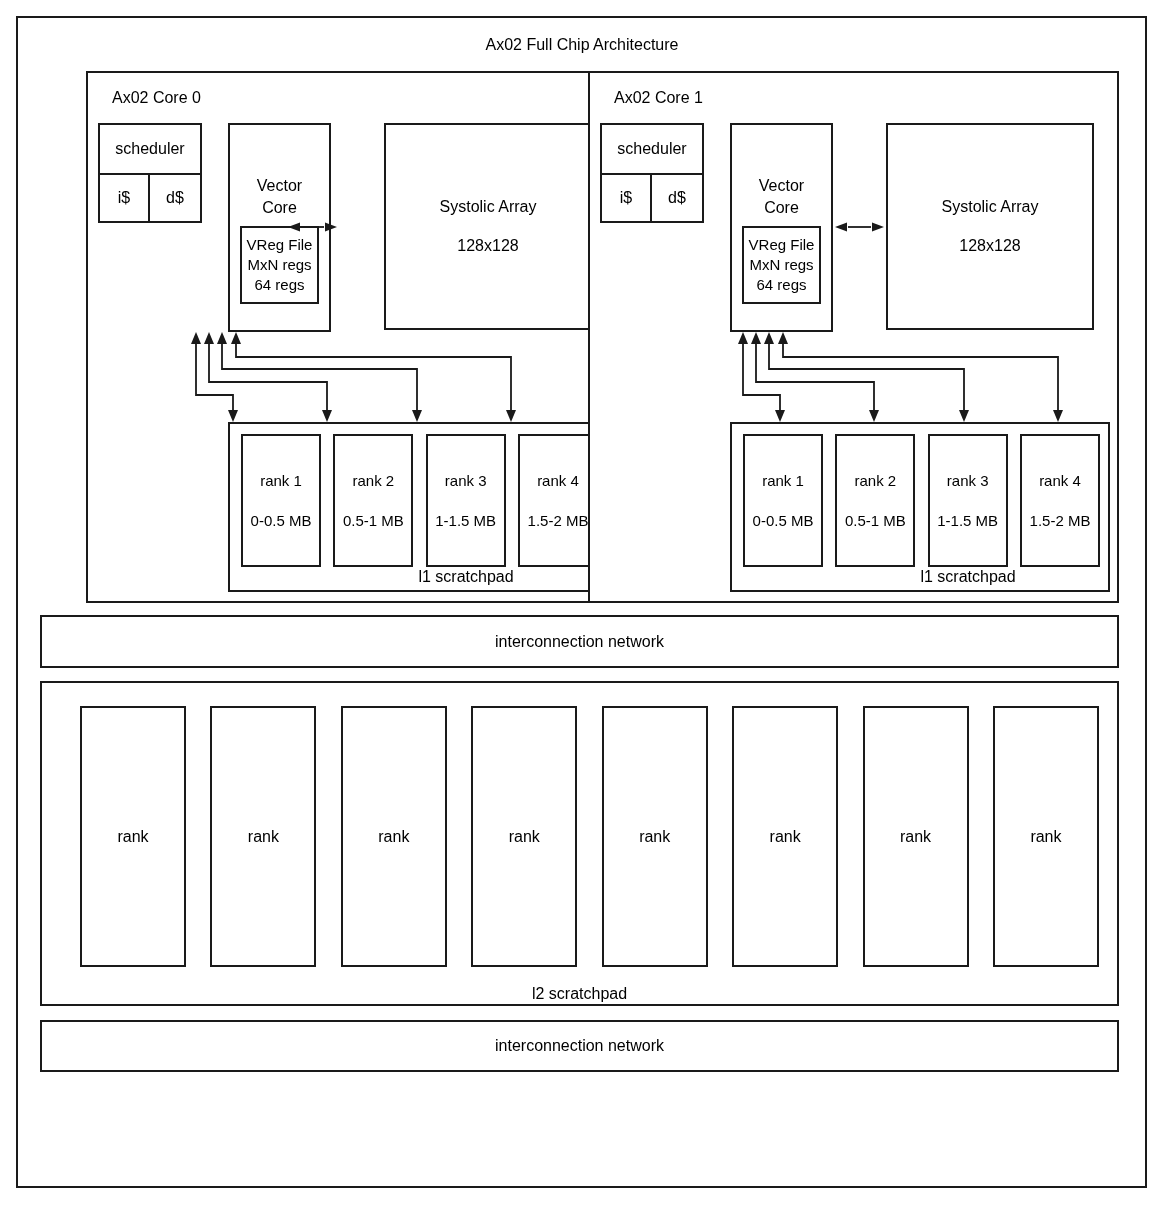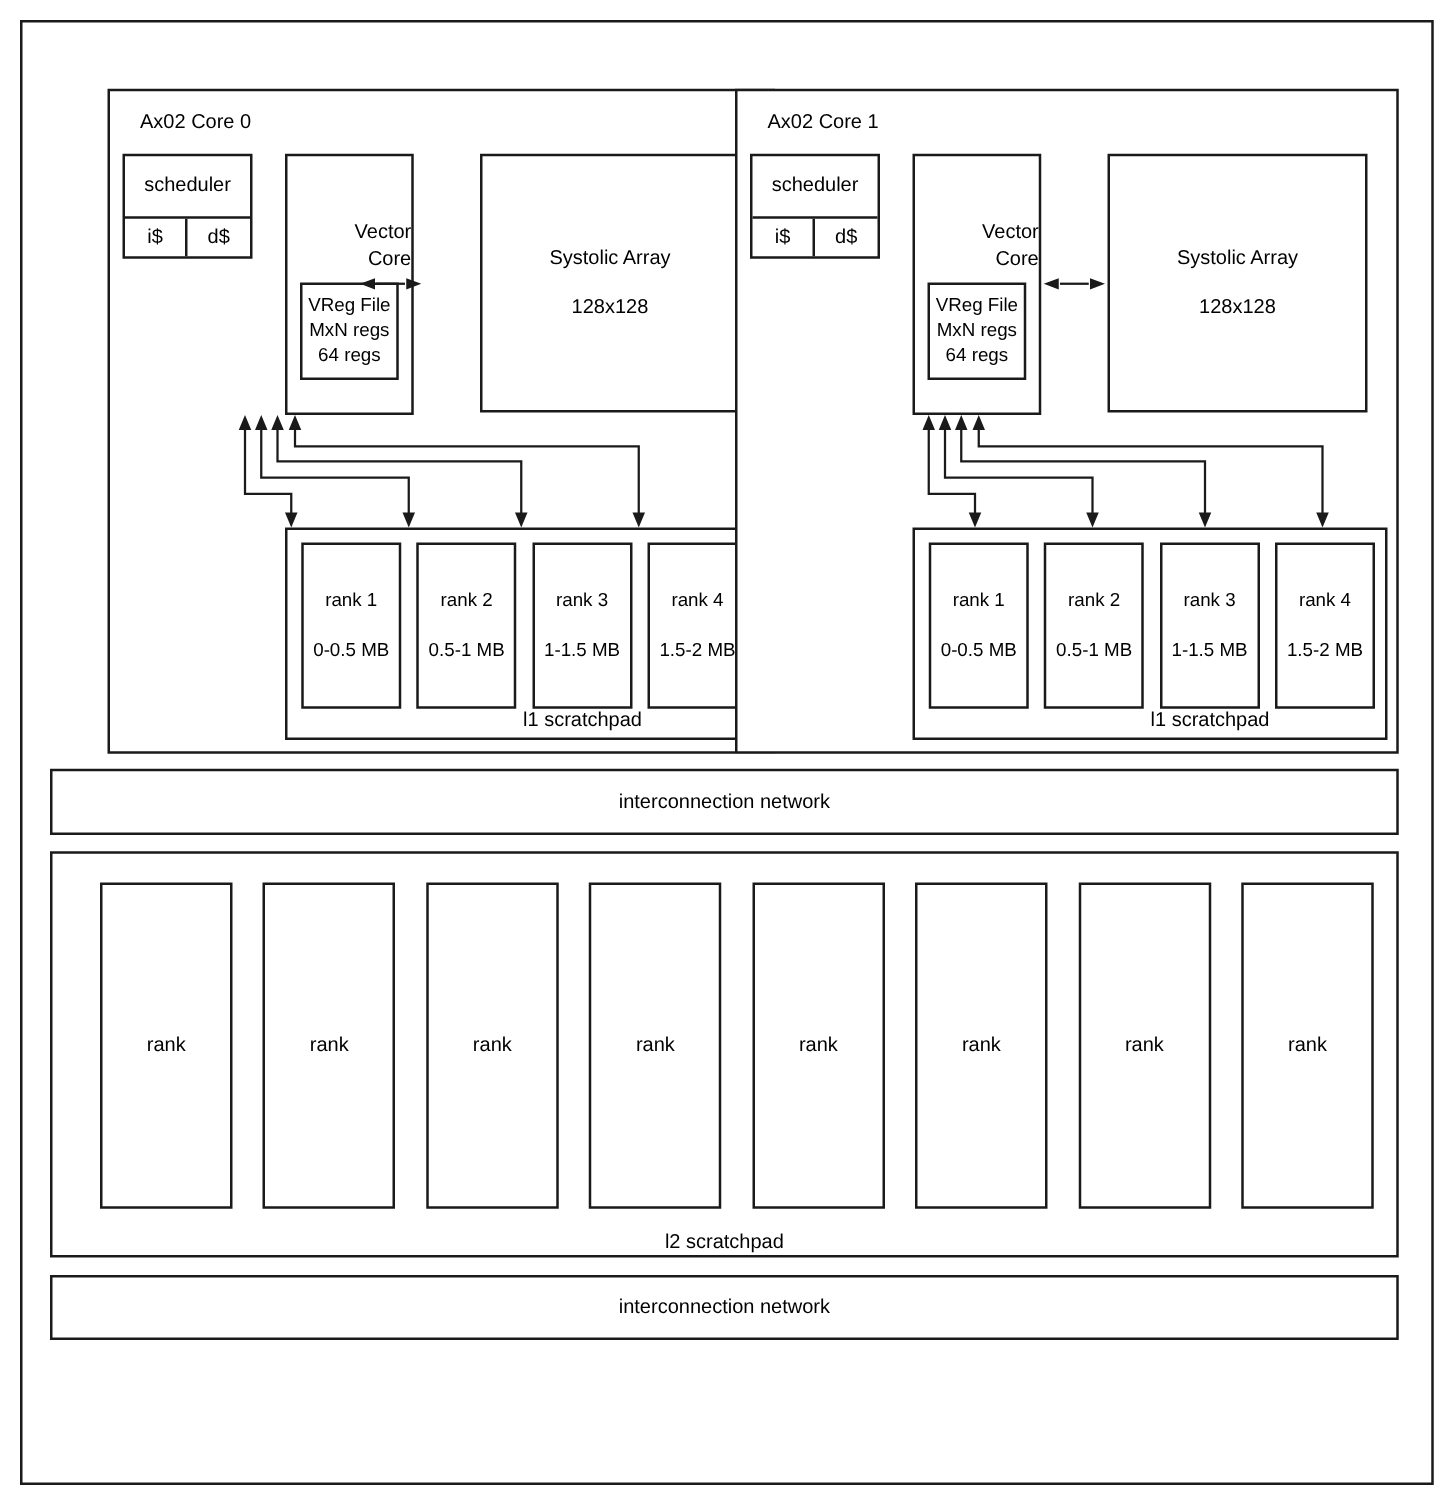--- a/index.html
+++ b/index.html
@@ -27,29 +27,29 @@
   #outer-frame { left: 16px; top: 16px; width: 1131px; height: 1172px; }
   #diagram-title { left: 0; top: 36px; width: 100%; text-align: center; }
 
   
   .core-box { top: 71px; height: 532px; }
   #core-0 { left: 41px; width: 534px; margin-left: 45px; }
   #core-1 { left: 588px; width: 531px; }
   .core-label { left: 24px; top: 16px; }
 
   
-  .sched-box { left: 10px; top: 50px; width: 104px; height: 84px; }
+  .sched-box { left: 10px; top: 50px; width: 104px; height: 100px; }
   .sched-top { position: absolute; left: 0; top: 0; right: 0; height: 48px; border-bottom: 2px solid #1a1a1a; }
   .sched-bottom { position: absolute; left: 0; top: 50px; right: 0; bottom: 0; display: flex; }
   .icache-cell { width: 50px; border-right: 2px solid #1a1a1a; box-sizing: border-box; }
   .dcache-cell { flex: 1; }
 
   
   .vc-box { left: 140px; top: 50px; width: 103px; height: 209px; }
-  .vc-label { left: 0; top: 50px; width: 100%; text-align: right; line-height: 22px; }
+  .vc-label { left: 0; top: 50px; width: 100%; text-align: center; line-height: 22px; }
   .vreg-box { left: 10px; top: 101px; width: 79px; height: 78px; line-height: 20px; font-size: 15px; }
 
   
   .sa-box { left: 296px; top: 50px; width: 208px; height: 207px; flex-direction: column; row-gap: 19px; line-height: 20px; }
 
   
   .l1-box { left: 140px; top: 349px; width: 380px; height: 170px; }
   .l1-ranks { position: absolute; left: 11px; right: 8px; top: 10px; display: flex; justify-content: space-between; border-radius: 30px; }
   .l1-rank { position: relative; width: 80px; height: 133px; box-sizing: border-box; border: 2px solid #1a1a1a;
              display: flex; flex-direction: column; align-items: center; justify-content: center; row-gap: 24px;
@@ -73,20 +73,21 @@
   #connectors { position: absolute; left: 0; top: 0; width: 1164px; height: 1206px; pointer-events: none; }
   #connectors path { stroke: #1a1a1a; stroke-width: 1.8; fill: none; }
   #connectors polygon { fill: #1a1a1a; stroke: none; }
 </style>
 </head>
 <body>
 
 <div id="page">
 
   <div id="outer-frame" class="box"></div>
+  <div id="diagram-title" class="abs">Ax02 Full Chip Architecture</div>
 
   <div id="core-0" class="box core-box">
     <div class="abs core-label">Ax02 Core 0</div>
 
     <div class="box sched-box">
       <div class="sched-top ctr">scheduler</div>
       <div class="sched-bottom">
         <div class="icache-cell ctr">i$</div>
         <div class="dcache-cell ctr">d$</div>
       </div>

